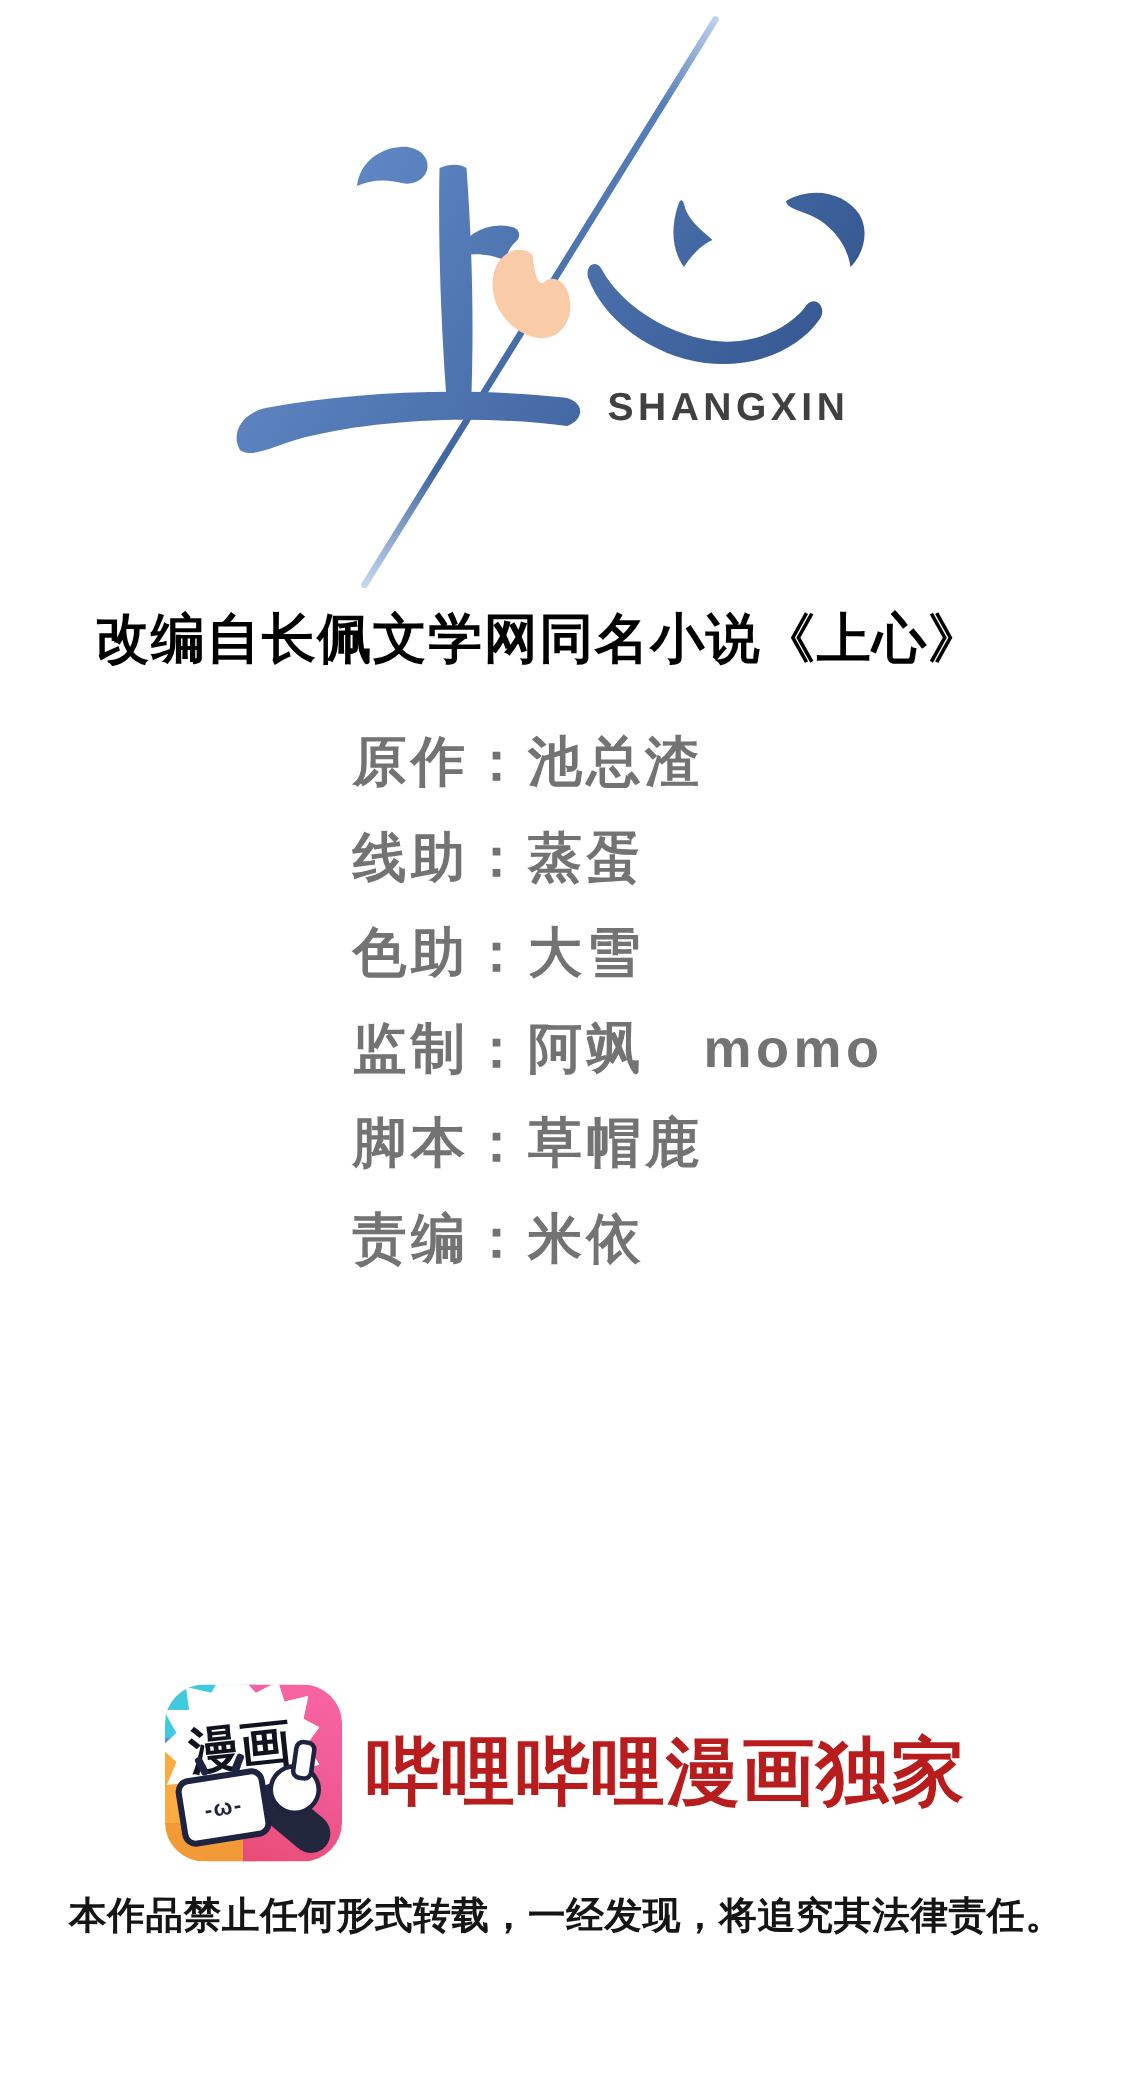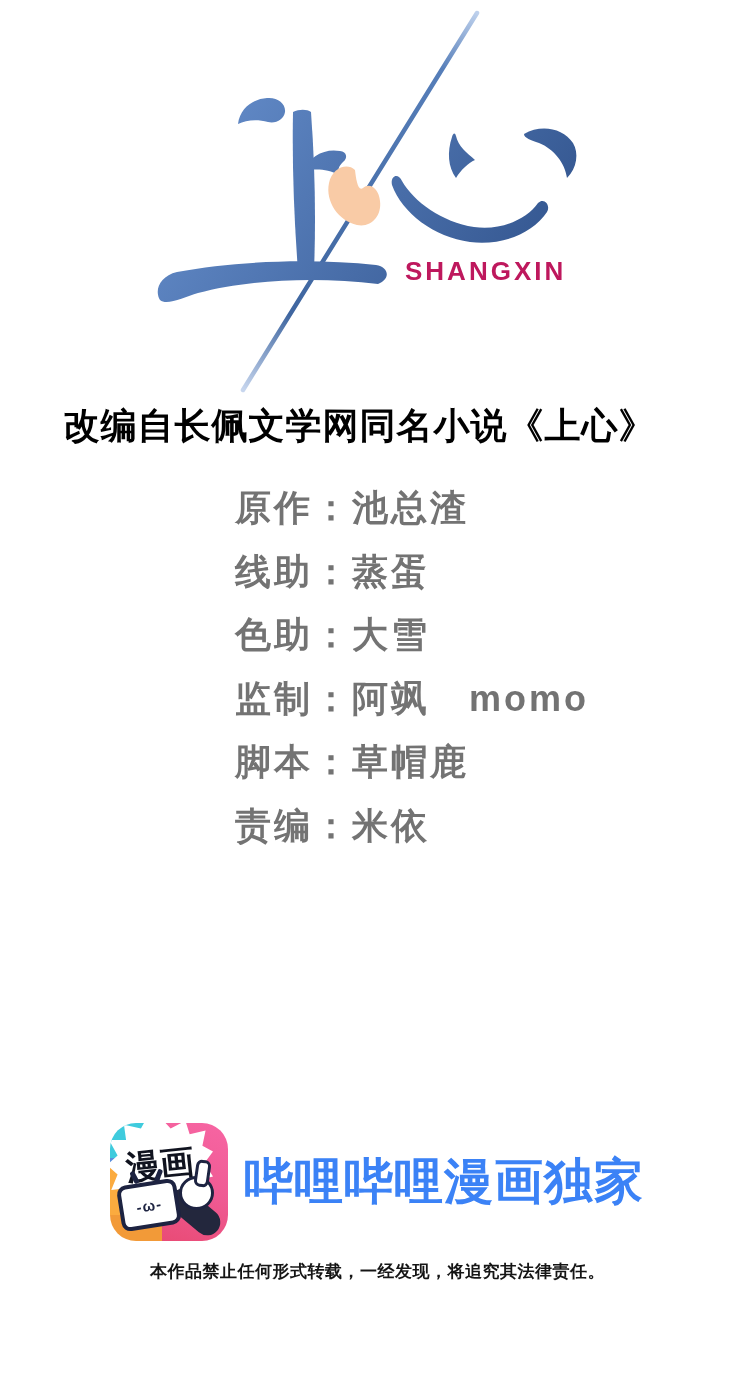--- a/index.html
+++ b/index.html
@@ -4,21 +4,21 @@
 <style>
   html,body{margin:0;padding:0;background:#ffffff;}
   .canvas{
     position:relative;width:755px;height:1387px;background:#ffffff;overflow:hidden;
     font-family:"Liberation Sans","DejaVu Sans",sans-serif;
   }
   
   .logo-wrap{position:absolute;left:150px;top:0;width:460px;height:400px;}
   .shangxin-text{
     position:absolute;left:255px;top:256px;
-    font-size:26px;font-weight:600;letter-spacing:3px;color:#be185d;white-space:nowrap;
+    font-size:26px;font-weight:600;letter-spacing:3px;color:#404040;white-space:nowrap;
   }
   
   .adaptation-note{
     position:absolute;left:-18px;top:402px;width:755px;text-align:center;
     font-size:36px;font-weight:900;color:#000;letter-spacing:1px;white-space:nowrap;
   }
   
   .credits{position:absolute;left:235px;top:476px;}
   .credit-row{
     height:63.5px;line-height:63.5px;font-size:36px;font-weight:700;color:#737373;
@@ -41,25 +41,25 @@
   .glove{position:absolute;left:69px;top:53px;width:29px;height:28px;background:#fff;border:3.5px solid #1d2341;border-radius:50%;}
   .glove-finger{position:absolute;left:85px;top:37px;width:9px;height:21px;background:#fff;border:3px solid #1d2341;border-radius:6px;transform:rotate(8deg);}
   .tv{
     position:absolute;left:9px;top:59px;width:52px;height:38px;background:#fff;
     border:4px solid #1d2341;border-radius:9px;transform:rotate(-9deg);
     display:flex;align-items:center;justify-content:center;
     font-size:15px;font-weight:700;color:#1d2341;letter-spacing:1px;
   }
   .tv-ear-left{position:absolute;left:22px;top:48px;width:5px;height:13px;background:#1d2341;border-radius:2px;transform:rotate(-28deg);}
   .tv-ear-right{position:absolute;left:46px;top:46px;width:5px;height:13px;background:#1d2341;border-radius:2px;transform:rotate(22deg);}
-  .exclusive-title{font-size:49px;font-weight:900;color:#3b82f6;letter-spacing:1px;white-space:nowrap;}
+  .exclusive-title{font-size:49px;font-weight:900;color:#b91c1c;letter-spacing:1px;white-space:nowrap;}
   
   .disclaimer{
     position:absolute;left:0;top:1260px;width:755px;text-align:center;
-    font-size:17px;font-weight:600;color:#151515;letter-spacing:0.5px;white-space:nowrap;
+    font-size:25px;font-weight:600;color:#151515;letter-spacing:0.5px;white-space:nowrap;
   }
 </style>
 </head>
 <body>
 
 <div class="canvas">
 
   <div class="logo-wrap">
     <svg viewBox="0 0 460 400" width="460" height="400">
       <defs>

